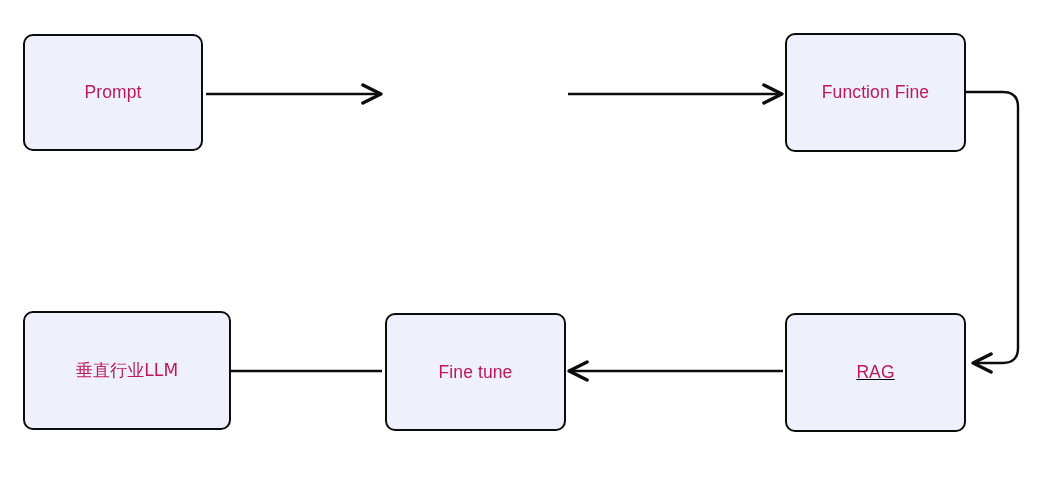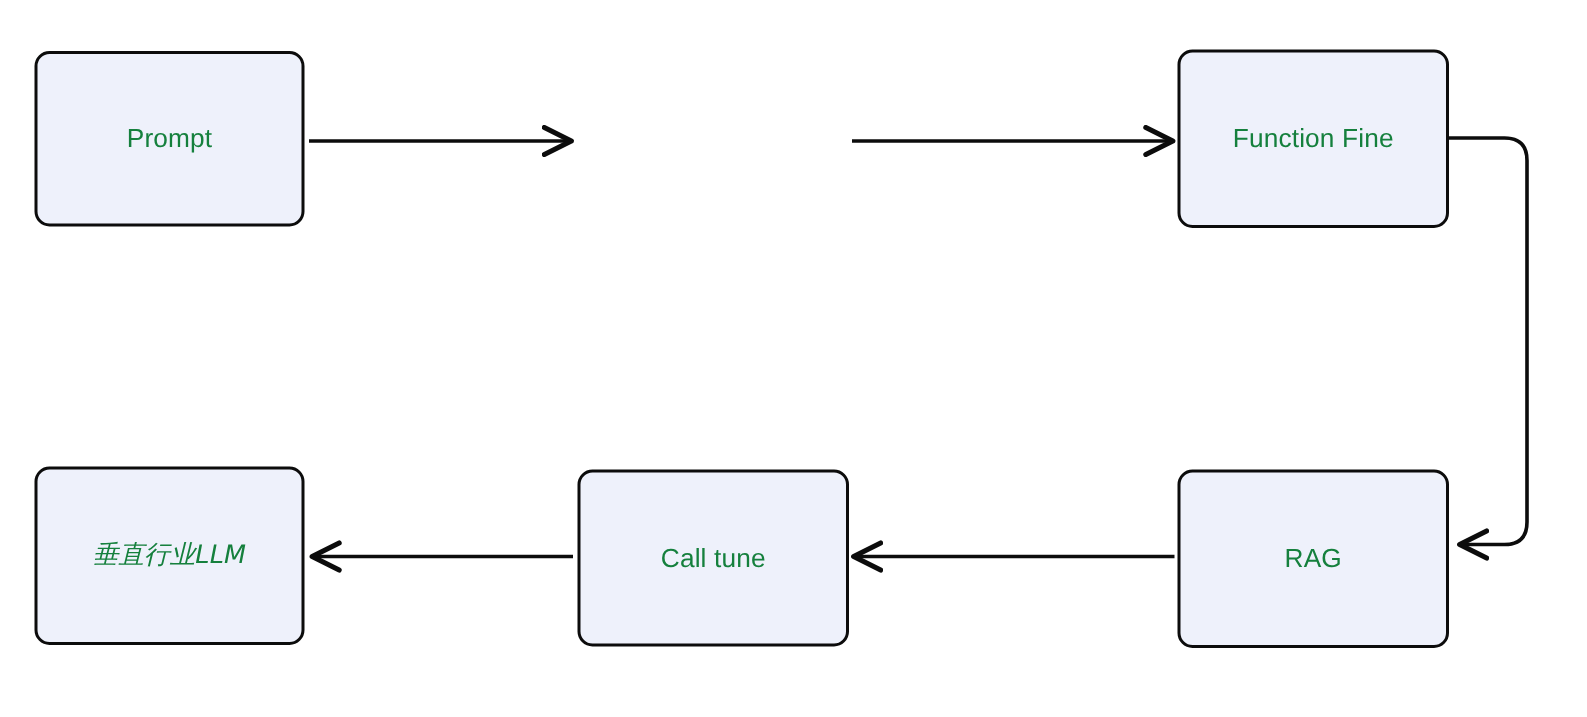--- a/index.html
+++ b/index.html
@@ -31,38 +31,38 @@
     box-sizing: border-box;
     background: #eef1fb;
     border: 2.6px solid #0c0c0c;
     border-radius: 10px;
     display: flex;
     align-items: center;
     justify-content: center;
     text-align: center;
   }
   .node-label {
-    color: #15803d;
+    color: #be185d;
     font-size: 17.5px;
     line-height: 1.2;
     letter-spacing: 0.1px;
     white-space: nowrap;
   }
   .node-label.cjk {
     font-family: "DejaVu Sans", "Liberation Sans", sans-serif;
     font-size: 17px;
   }
 
   
   #node-prompt        { left: 23px;  top: 34px;  width: 180px; height: 117px; }
   #node-agent         { left: 385px; top: 35px;  width: 180px; height: 118px; }
   #node-function-call { left: 785px; top: 33px;  width: 181px; height: 119px; }
-  #node-vertical-llm  { left: 23px;  top: 311px; width: 180px; height: 119px; font-style: italic; }
+  #node-vertical-llm  { left: 23px;  top: 311px; width: 208px; height: 119px; }
   #node-fine-tune     { left: 385px; top: 313px; width: 181px; height: 118px; }
-  #node-rag           { left: 785px; top: 313px; width: 181px; height: 119px; }
+  #node-rag           { left: 785px; top: 313px; width: 181px; height: 119px; text-decoration: underline; }
 </style>
 </head>
 <body>
 
 <div id="canvas">
 
   <svg id="edges" viewBox="0 0 1058 478" width="1058" height="478" xmlns="http://www.w3.org/2000/svg">
     <defs>
       <marker id="arrow-r" viewBox="0 0 12 12" refX="10.5" refY="6" markerWidth="9" markerHeight="9" orient="auto-start-reverse">
         <path d="M 1 1 L 11 6 L 1 11" fill="none" stroke="#0c0c0c" stroke-width="1.9" stroke-linecap="round" stroke-linejoin="round"></path>
@@ -97,20 +97,20 @@
 
   <div class="node" id="node-function-call">
     <span class="node-label">Function Fine</span>
   </div>
 
   <div class="node" id="node-rag">
     <span class="node-label">RAG</span>
   </div>
 
   <div class="node" id="node-fine-tune">
-    <span class="node-label">Call tune</span>
+    <span class="node-label">Fine tune</span>
   </div>
 
   <div class="node" id="node-vertical-llm">
     <span class="node-label cjk">垂直行业LLM</span>
   </div>
 
 </div>
 
 </body></html>

